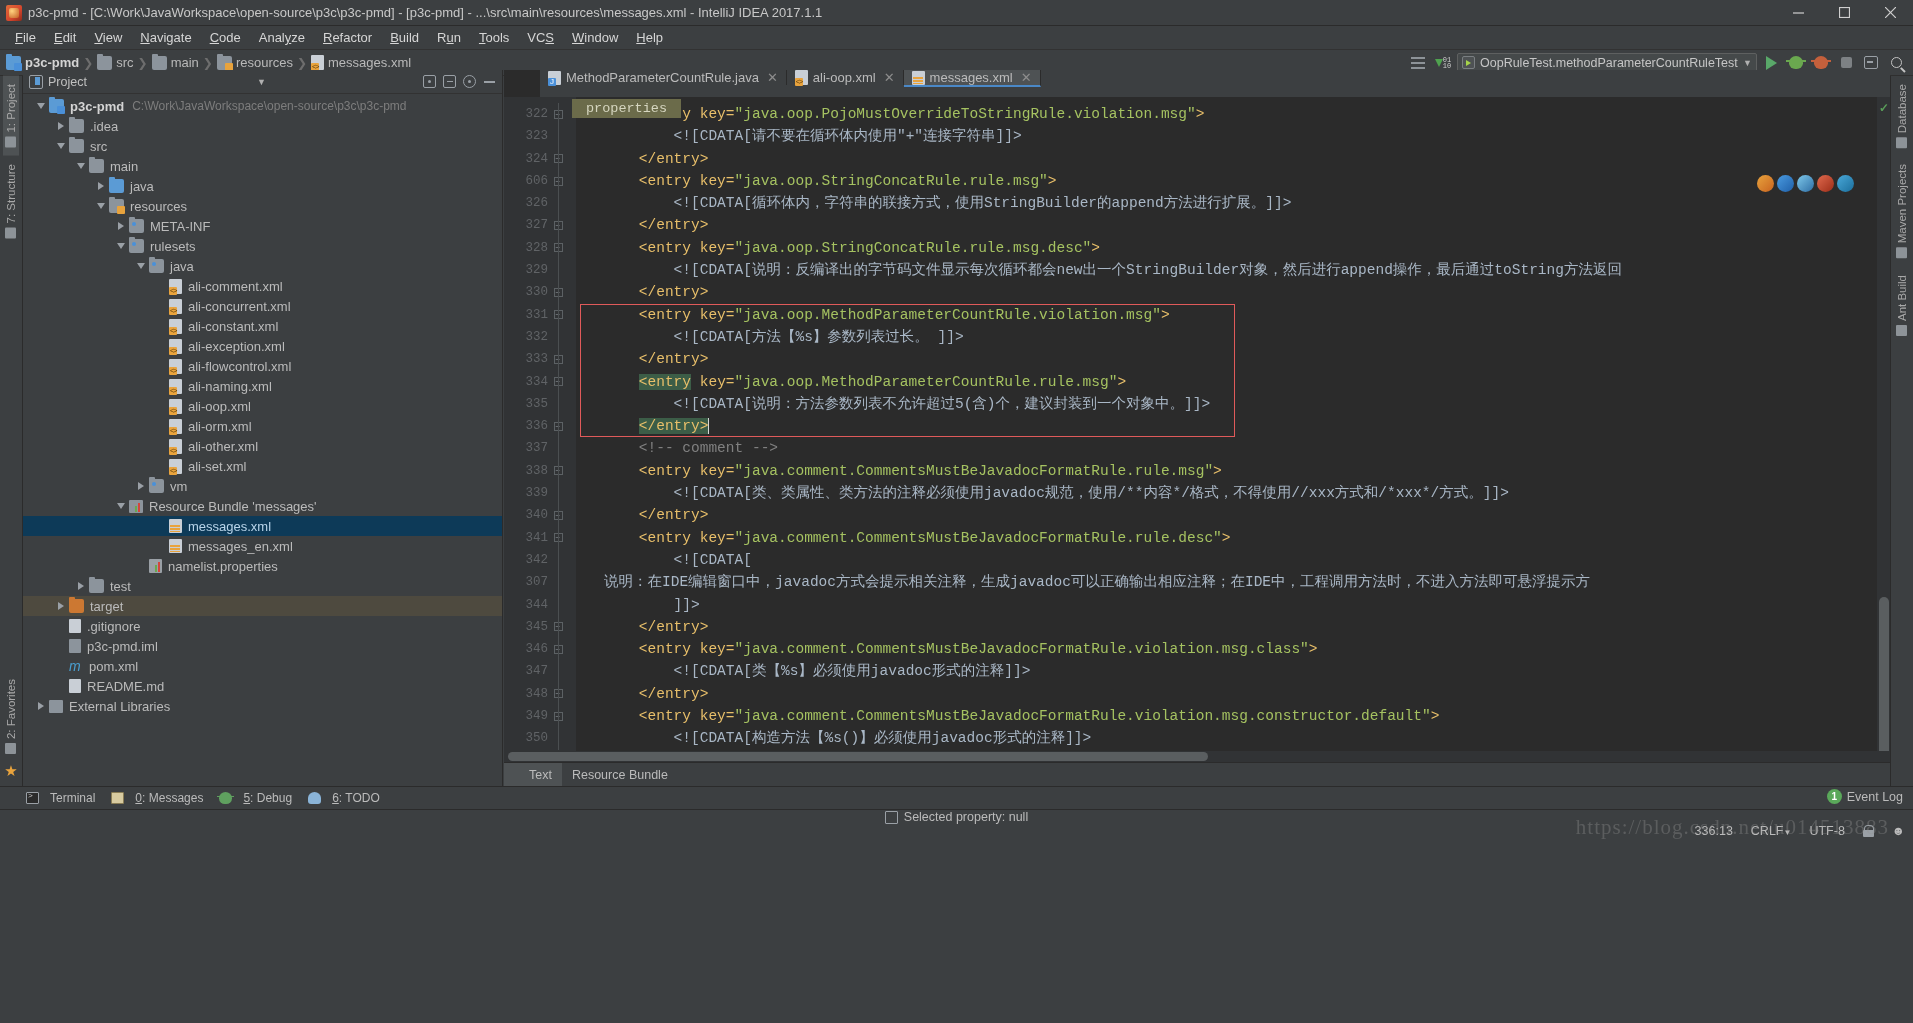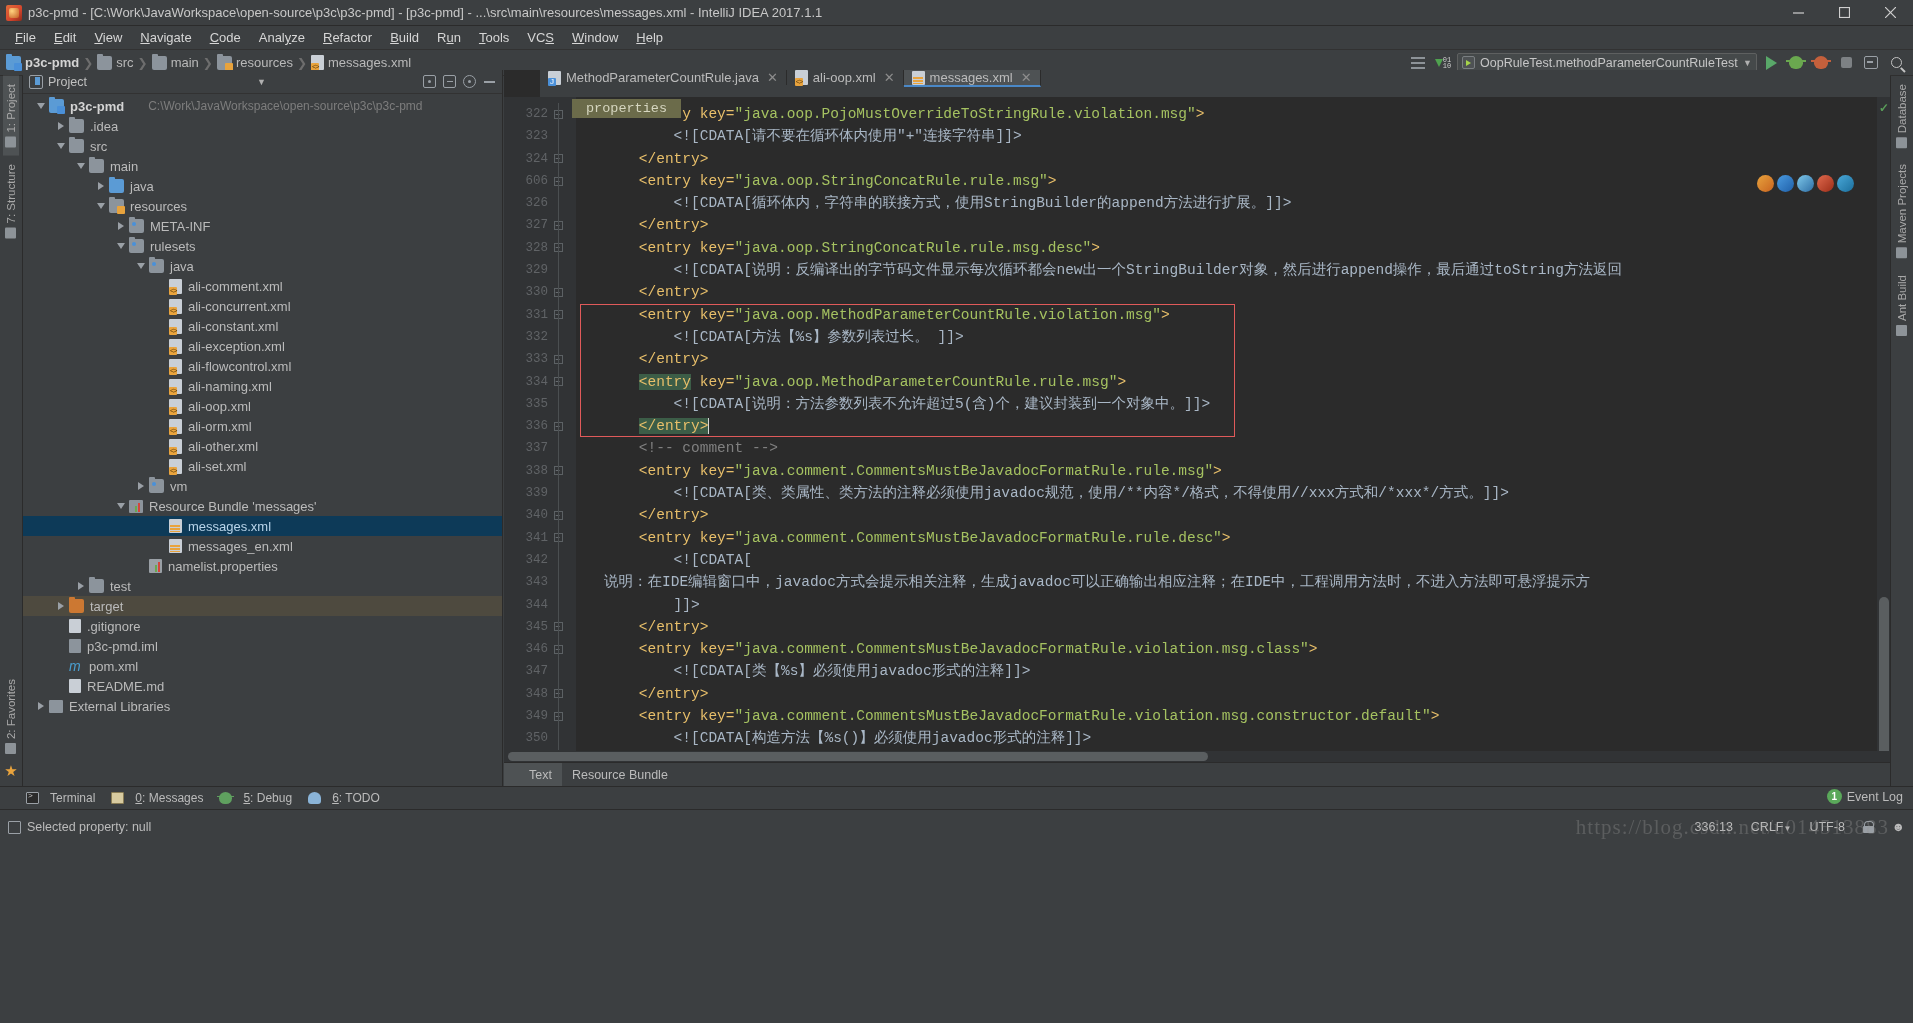--- a/index.html
+++ b/index.html
@@ -156,21 +156,21 @@
     color: #bbbbbb; padding-right: 4px;
   }
   .trow.selected { background: #0d3a58; }
   .trow.hl { background: #4e4a3f; }
   .twist {
     width: 16px; flex: none; display: flex; align-items: center; justify-content: center;
   }
   .twist .tri-r { width:0;height:0;border-left:6px solid #9aa0a6;border-top:4px solid transparent;border-bottom:4px solid transparent;}
   .twist .tri-d { width:0;height:0;border-top:6px solid #9aa0a6;border-left:4px solid transparent;border-right:4px solid transparent;}
   .tlabel { margin-left: 2px; }
-  .tpath { color: #7d7d7d; font-size: 12px; margin-left: 24px; }
+  .tpath { color: #7d7d7d; font-size: 12px; margin-left: 8px; }
 
   
   .editor {
     position: absolute; left: 504px; top: 70px; right: 23px; bottom: 58px;
     background: #2b2b2b; display:flex; flex-direction:column;
   }
   .tabsbar { height: 27px; background: #3c3f41; display: flex; align-items: flex-start; margin-left: 36px; }
   .etab {
     display: flex; align-items: center; padding: 0 8px; font-size: 13px;
     color: #bbbbbb; border-right: 1px solid #2b2b2b; gap: 5px;
@@ -252,21 +252,21 @@
   .term-ic{width:13px;height:12px;background:#2b2b2b;border:1px solid #9aa0a6;border-radius:1px;position:relative;}
   .term-ic::after{content:">";position:absolute;left:1px;top:-2px;font-size:8px;color:#c8c8c8;font-family:"Liberation Mono",monospace;}
   .msg-ic{width:13px;height:12px;background:#d8cba0;border:1px solid #8a7d55;border-radius:1px;}
   .dbg-ic{width:13px;height:12px;background:#5fa05f;border-radius:50% 50% 45% 45%;position:relative;}
   .dbg-ic::before{content:"";position:absolute;left:-2px;top:4px;width:17px;height:1.4px;background:#5fa05f;}
   .todo-ic{width:13px;height:12px;background:#8ab4d8;border-radius:50% 50% 3px 3px;}
 
   .statusbar {
     position:absolute; left:0; right:0; bottom:0; height:35px; background:#3c3f41;
     display:flex; align-items:center; border-top:1px solid #2b2b2b; padding: 0 8px;
-    font-size:12.5px; color:#bbbbbb;
+    font-size:12.5px; color:#bbbbbb;flex-direction:column;
   }
   .sb-left { display:flex; align-items:center; gap:6px; }
   .sb-doc-ic { width:13px;height:13px;border:1.3px solid #9aa0a6;border-radius:1px;}
   .sb-right { margin-left:auto; display:flex; align-items:center; gap:18px; }
   .sb-right .caretsmall{font-size:8px;}
   .lock-ic { width:11px;height:12px;position:relative;}
   .lock-ic::before{content:"";position:absolute;left:1.5px;top:0;width:8px;height:6px;border:1.4px solid #9aa0a6;border-bottom:none;border-radius:4px 4px 0 0;}
   .lock-ic::after{content:"";position:absolute;left:0;top:5px;width:11px;height:7px;background:#9aa0a6;border-radius:1px;}
 
   .eventlog {
@@ -711,21 +711,21 @@
             <div class="gline">333</div>
             <div class="gline">334</div>
             <div class="gline">335</div>
             <div class="gline">336</div>
             <div class="gline">337</div>
             <div class="gline">338</div>
             <div class="gline">339</div>
             <div class="gline">340</div>
             <div class="gline">341</div>
             <div class="gline">342</div>
-            <div class="gline">343</div>
+            <div class="gline">307</div>
             <div class="gline">344</div>
             <div class="gline">345</div>
             <div class="gline">346</div>
             <div class="gline">347</div>
             <div class="gline">348</div>
             <div class="gline">349</div>
             <div class="gline">350</div>
           </div>
         <div class="foldcol">
           <div class="foldline"></div>

